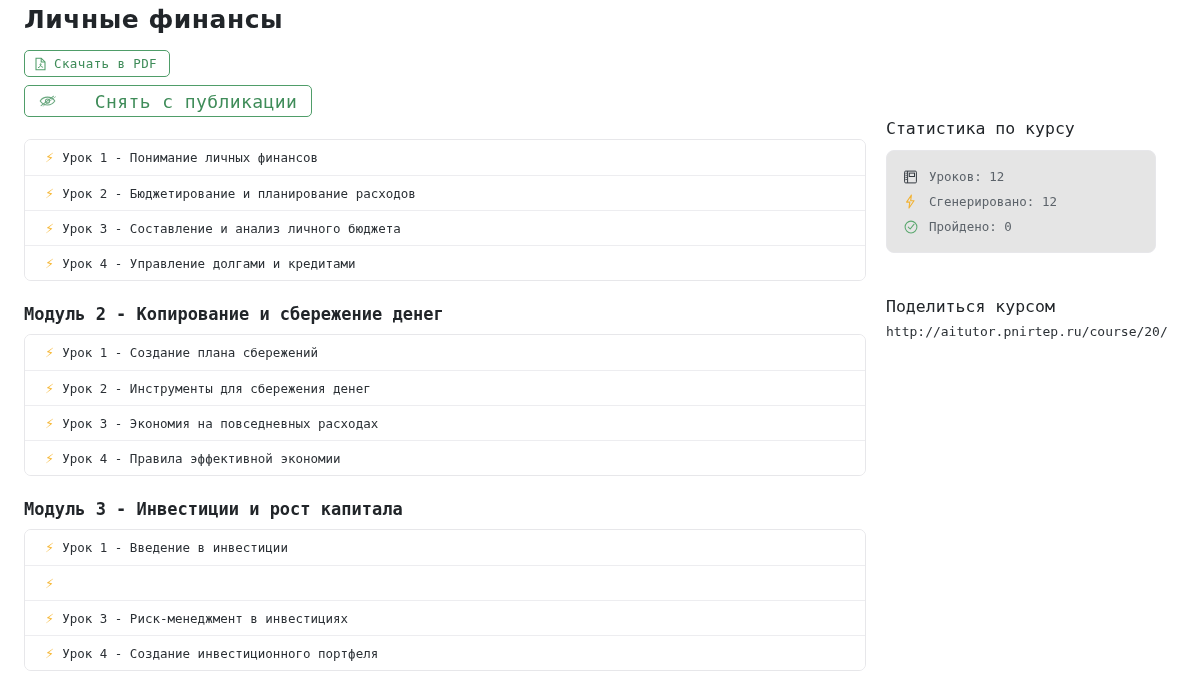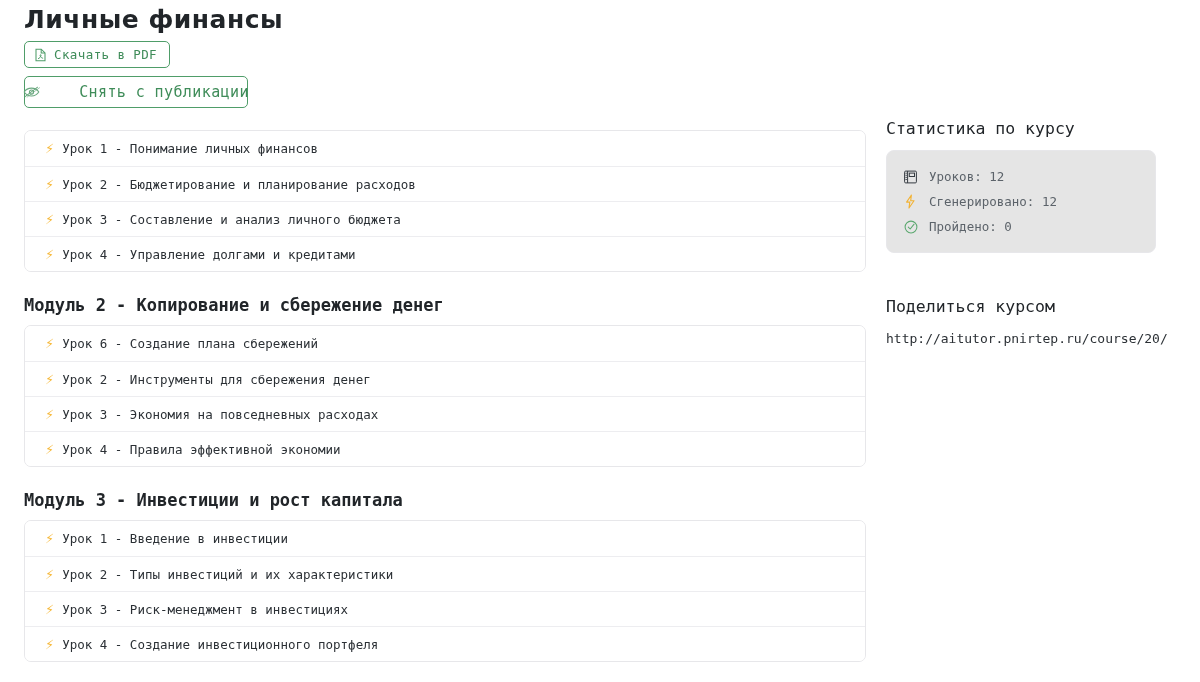--- a/index.html
+++ b/index.html
@@ -36,21 +36,21 @@
     font-family: "DejaVu Sans", "Liberation Sans", sans-serif;
     font-size: 25px;
     font-weight: 700;
     letter-spacing: 0.5px;
     color: #212529;
     margin: 0;
     padding: 4px 0 0 0;
     line-height: 32px;
   }
 
-  .btn-row { margin-top: 5px; }
+  .btn-row { margin-top: 14px; }
 
   .btn {
     display: inline-flex;
     align-items: center;
     justify-content: center;
     gap: 7px;
     box-sizing: border-box;
     background: #ffffff;
     border: 1px solid #4f9d69;
     border-radius: 5px;
@@ -63,23 +63,23 @@
   }
 
   .btn-pdf {
     height: 27px;
     padding: 0 12px 0 9px;
   }
 
   .btn-unpublish {
     margin-top: 8px;
     height: 32px;
-    width: 224px;
+    width: 288px;
     padding: 0 12px;
-    font-size: 15px;
+    font-size: 18px;
     gap: 39px;
   }
 
   .btn .ic { display: inline-flex; align-items: center; }
 
   
   .module-title {
     font-family: "DejaVu Sans Mono", "Liberation Mono", monospace;
     font-size: 17px;
     font-weight: 700;
@@ -177,21 +177,21 @@
     font-family: "DejaVu Sans Mono", "Liberation Mono", monospace;
     font-size: 12.5px;
     color: #5c636a;
     letter-spacing: 0px;
     white-space: nowrap;
   }
 
   .share-title { margin-top: 43px; }
 
   .share-url {
-    margin-top: 13px;
+    margin-top: 6px;
     font-family: "DejaVu Sans Mono", "Liberation Mono", monospace;
     font-size: 13px;
     color: #2b3035;
     letter-spacing: 0px;
     white-space: nowrap;
   }
 </style>
 </head>
 <body>
 
@@ -247,21 +247,21 @@
           <span class="lesson-text">Урок 4 - Управление долгами и кредитами</span>
         </div>
       </div>
     </div>
 
     <div class="module-block">
       <h2 class="module-title">Модуль 2 - Копирование и сбережение денег</h2>
       <div class="lesson-list">
         <div class="lesson-row">
           <span class="bolt">⚡</span>
-          <span class="lesson-text">Урок 6 - Создание плана сбережений</span>
+          <span class="lesson-text">Урок 1 - Создание плана сбережений</span>
         </div>
         <div class="lesson-row">
           <span class="bolt">⚡</span>
           <span class="lesson-text">Урок 2 - Инструменты для сбережения денег</span>
         </div>
         <div class="lesson-row">
           <span class="bolt">⚡</span>
           <span class="lesson-text">Урок 3 - Экономия на повседневных расходах</span>
         </div>
         <div class="lesson-row">
@@ -273,21 +273,20 @@
 
     <div class="module-block">
       <h2 class="module-title">Модуль 3 - Инвестиции и рост капитала</h2>
       <div class="lesson-list">
         <div class="lesson-row">
           <span class="bolt">⚡</span>
           <span class="lesson-text">Урок 1 - Введение в инвестиции</span>
         </div>
         <div class="lesson-row">
           <span class="bolt">⚡</span>
-          <span class="lesson-text">Урок 2 - Типы инвестиций и их характеристики</span>
         </div>
         <div class="lesson-row">
           <span class="bolt">⚡</span>
           <span class="lesson-text">Урок 3 - Риск-менеджмент в инвестициях</span>
         </div>
         <div class="lesson-row">
           <span class="bolt">⚡</span>
           <span class="lesson-text">Урок 4 - Создание инвестиционного портфеля</span>
         </div>
       </div>

